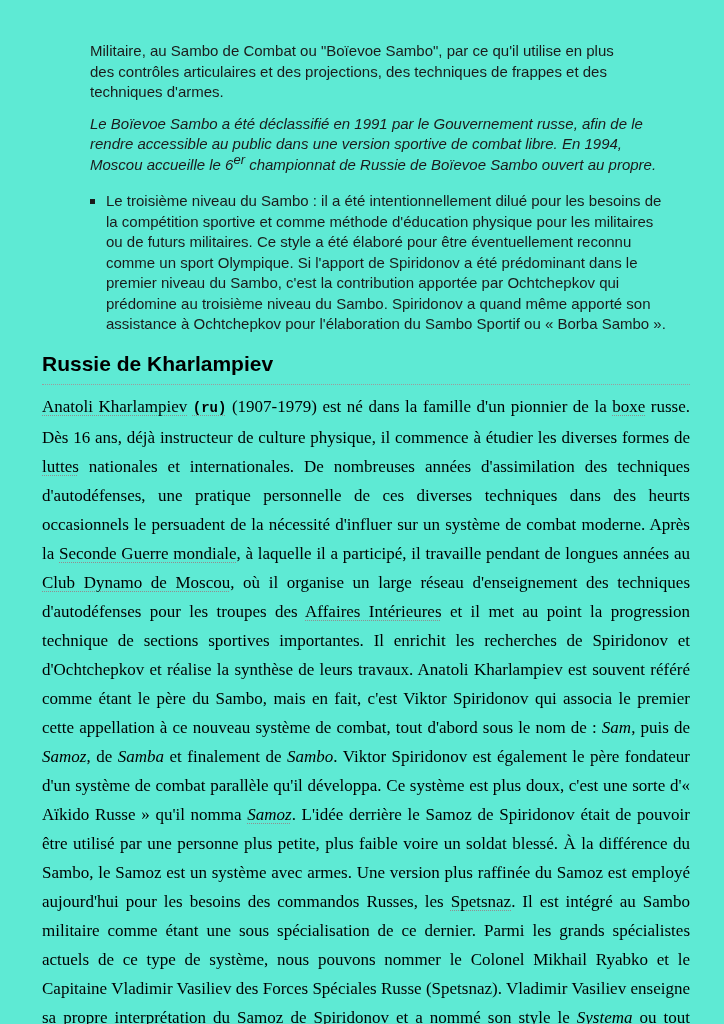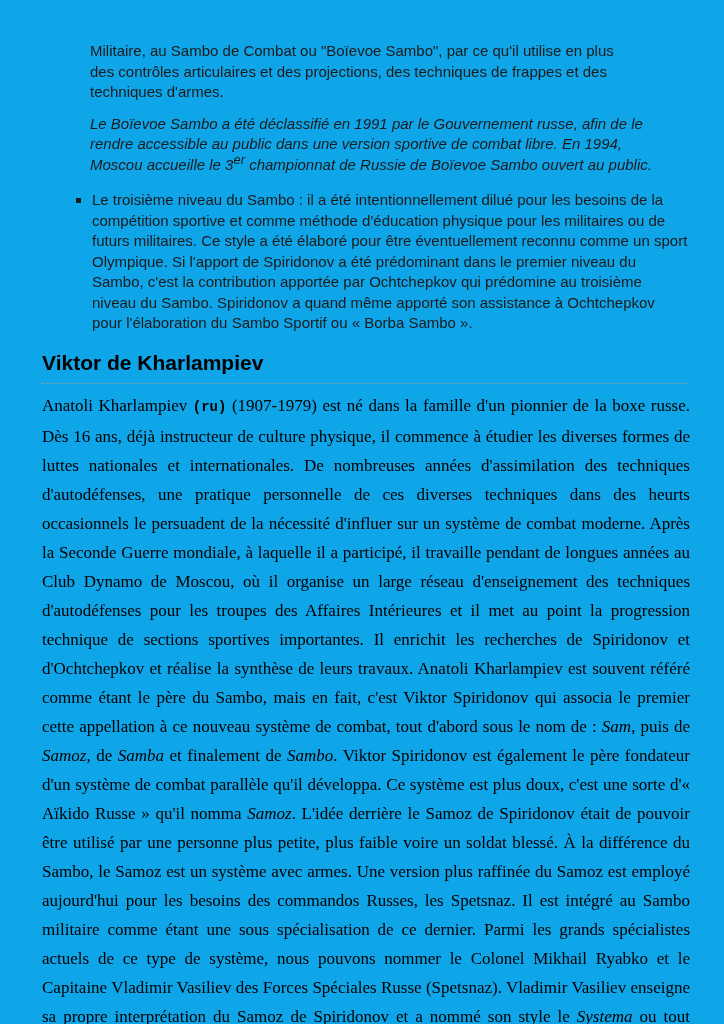--- a/index.html
+++ b/index.html
@@ -1,41 +1,41 @@
 <!DOCTYPE html>
 <html lang="fr"><head>
 <meta charset="utf-8">
 <style>
   * { box-sizing: border-box; }
   html, body { margin: 0; padding: 0; background: #ffffff; }
   .page {
     width: 724px;
     height: 1024px;
-    background: #0ea5e9;
+    background: #5eead4;
     padding: 41px 34px 0 42px;
     color: #000;
     overflow: hidden;
   }
 
   
   .intro {
     font-family: "Liberation Sans", sans-serif;
     font-size: 15px;
     line-height: 20.5px;
     color: #1b1b1b;
   }
   .intro p { margin: 0 0 11px 48px; }
   p.para-military { max-width: 548px; }
   p.para-quote  { max-width: 578px; font-style: italic; }
   ul.intro-list {
     list-style: square;
     margin: 15px 0 0 0;
     padding-left: 48px;
   }
-  ul.intro-list li { margin: 2px; }
+  ul.intro-list li { margin: 16px; }
 
   
   h2.section-heading {
     font-family: "Liberation Sans", sans-serif;
     font-size: 21px;
     font-weight: 700;
     color: #000;
     margin: 17px 0 0 0;
     padding-bottom: 8px;
     border-bottom: 1px dotted #9c9c9c;
@@ -47,20 +47,21 @@
     font-size: 17px;
     line-height: 29px;
     text-align: justify;
     margin: 7px 0 0 0;
     color: #000;
   }
 
   
   .it  { font-style: italic; }
   .lnk {
+    text-decoration: underline;
     text-decoration-style: dotted;
     text-decoration-color: #8f8f8f;
     text-decoration-thickness: 1px;
     text-underline-offset: 3px;
   }
   .ru {
     font-family: "Liberation Mono", monospace;
     font-weight: bold;
     font-size: 14px;
   }
@@ -71,27 +72,27 @@
   }
 </style>
 </head>
 <body>
 
 <div class="page">
 
   <div class="intro">
     <p class="para-military"><span>Militaire, au Sambo de Combat ou "Boïevoe Sambo", par ce qu'il utilise en plus des contrôles articulaires et des projections, des techniques de frappes et des techniques d'armes.</span></p>
 
-    <p class="para-quote"><span>Le Boïevoe Sambo a été déclassifié en 1991 par le Gouvernement russe, afin de le rendre accessible au public dans une version sportive de combat libre. En 1994, Moscou accueille le 3</span><span class="sup">er</span><span> championnat de Russie de Boïevoe Sambo ouvert au public.</span></p>
+    <p class="para-quote"><span>Le Boïevoe Sambo a été déclassifié en 1991 par le Gouvernement russe, afin de le rendre accessible au public dans une version sportive de combat libre. En 1994, Moscou accueille le 6</span><span class="sup">er</span><span> championnat de Russie de Boïevoe Sambo ouvert au propre.</span></p>
 
     <ul class="intro-list">
       <li><span>Le troisième niveau du Sambo : il a été intentionnellement dilué pour les besoins de la compétition sportive et comme méthode d'éducation physique pour les militaires ou de futurs militaires. Ce style a été élaboré pour être éventuellement reconnu comme un sport Olympique. Si l'apport de Spiridonov a été prédominant dans le premier niveau du Sambo, c'est la contribution apportée par Ochtchepkov qui prédomine au troisième niveau du Sambo. Spiridonov a quand même apporté son assistance à Ochtchepkov pour l'élaboration du Sambo Sportif ou « Borba Sambo ».</span></li>
     </ul>
   </div>
 
-  <h2 class="section-heading">Viktor de Kharlampiev</h2>
+  <h2 class="section-heading">Russie de Kharlampiev</h2>
 
   <div class="body-text">
     <p><span class="lnk">Anatoli Kharlampiev</span><span> </span><span class="ru lnk">(ru)</span><span> (1907-1979) est né dans la famille d'un pionnier de la </span><span class="lnk">boxe</span><span> russe. Dès 16 ans, déjà instructeur de culture physique, il commence à étudier les diverses formes de </span><span class="lnk">luttes</span><span> nationales et internationales. De nombreuses années d'assimilation des techniques d'autodéfenses, une pratique personnelle de ces diverses techniques dans des heurts occasionnels le persuadent de la nécessité d'influer sur un système de combat moderne. Après la </span><span class="lnk">Seconde Guerre mondiale</span><span>, à laquelle il a participé, il travaille pendant de longues années au </span><span class="lnk">Club Dynamo de Moscou</span><span>, où il organise un large réseau d'enseignement des techniques d'autodéfenses pour les troupes des </span><span class="lnk">Affaires Intérieures</span><span> et il met au point la progression technique de sections sportives importantes. Il enrichit les recherches de Spiridonov et d'Ochtchepkov et réalise la synthèse de leurs travaux. Anatoli Kharlampiev est souvent référé comme étant le père du Sambo, mais en fait, c'est Viktor Spiridonov qui associa le premier cette appellation à ce nouveau système de combat, tout d'abord sous le nom de : </span><span class="it">Sam</span><span>, puis de </span><span class="it">Samoz</span><span>, de </span><span class="it">Samba</span><span> et finalement de </span><span class="it">Sambo</span><span>. Viktor Spiridonov est également le père fondateur d'un système de combat parallèle qu'il développa. Ce système est plus doux, c'est une sorte d'« Aïkido Russe » qu'il nomma </span><span class="lnk it">Samoz</span><span>. L'idée derrière le Samoz de Spiridonov était de pouvoir être utilisé par une personne plus petite, plus faible voire un soldat blessé. À la différence du Sambo, le Samoz est un système avec armes. Une version plus raffinée du Samoz est employé aujourd'hui pour les besoins des commandos Russes, les </span><span class="lnk">Spetsnaz</span><span>. Il est intégré au Sambo militaire comme étant une sous spécialisation de ce dernier. Parmi les grands spécialistes actuels de ce type de système, nous pouvons nommer le Colonel Mikhail Ryabko et le Capitaine Vladimir Vasiliev des Forces Spéciales Russe (Spetsnaz). Vladimir Vasiliev enseigne sa propre interprétation du Samoz de Spiridonov et a nommé son style le </span><span class="it">Systema</span><span> ou tout simplement </span></p>
 
   </div>
 
 </div>
 
 </body></html>

